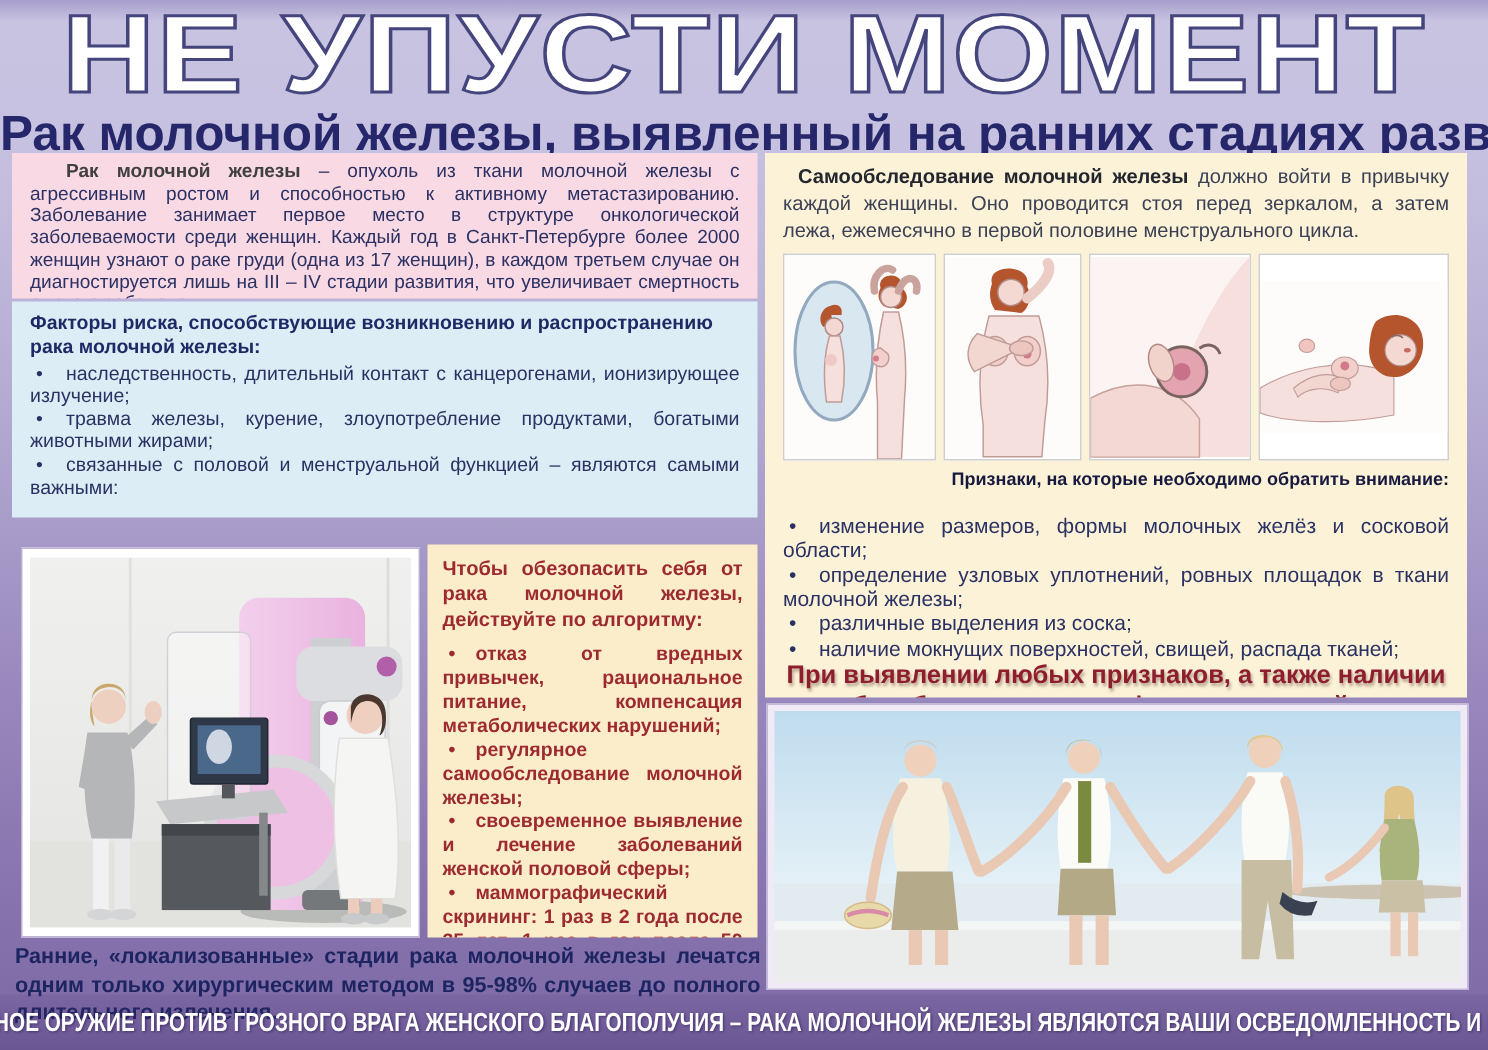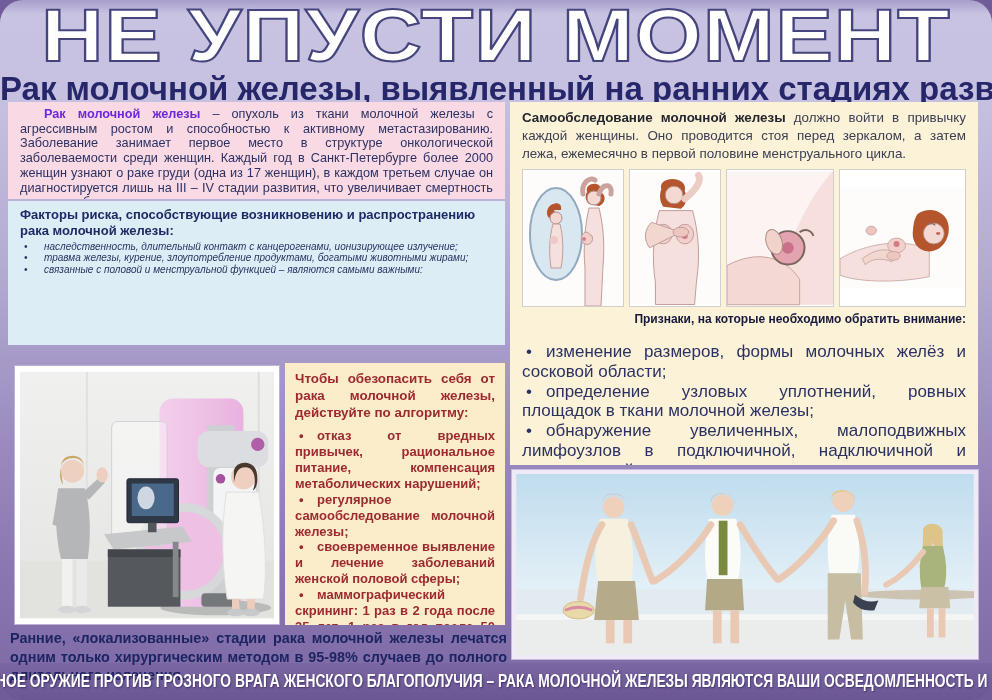--- a/index.html
+++ b/index.html
@@ -1,51 +1,50 @@
 <!DOCTYPE html>
 <html lang="ru"><head>
 <meta charset="utf-8">
 <style>
   html,body{margin:0;padding:0;background:#6f5c98;}
   .poster{
     position:relative;width:992px;height:700px;overflow:hidden;
     font-family:"Liberation Sans",sans-serif;
     background:linear-gradient(180deg,#a79ecb 0%,#c7c3e1 2%,#c6c1e0 14%,#b4abd2 38%,#9c8cc0 62%,#8a76b0 82%,#7c68a4 100%);
-    border-radius:23px;
   }
   
   .title{position:absolute;left:0;top:2px;width:992px;height:68px;margin:0;
     display:flex;align-items:center;justify-content:center;}
   .title .cond{display:inline-block;white-space:nowrap;
     font-size:74px;font-weight:bold;letter-spacing:1px;line-height:1;
     color:#fff;-webkit-text-stroke:2px #45457e;text-stroke:2px #45457e;
     transform:scaleX(1.16);transform-origin:center;}
   .subtitle{position:absolute;left:0;top:70px;width:992px;text-align:left;
     font-size:33px;font-weight:bold;color:#26266a;white-space:nowrap;}
   
   .box{position:absolute;box-sizing:border-box;overflow:hidden;}
   .box p{margin:0;}
   .box ul{margin:0;padding:0;list-style:none;}
   .box li{text-align:justify;}
   .m{display:inline-block;width:24px;text-indent:4px;}
   .pink{left:8px;top:102px;width:497px;height:97px;background:#f9d9e4;padding:5px 12px 4px 12px;}
   .pink p{font-size:12.7px;line-height:1.16;color:#2b3263;text-align:justify;text-indent:24px;}
-  .pink b{color:#6d28d9;}
+  .pink b{color:#404040;}
   .blue{left:8px;top:201px;width:497px;height:144px;background:#dcedf5;padding:6px 12px 4px 12px;}
   .blue .h{font-size:13px;font-weight:bold;color:#1d2a66;text-align:left;line-height:1.22;margin-bottom:2px;}
-  .blue li{font-size:10px;line-height:1.17;color:#2b3263;font-style:italic;}
+  .blue li{font-size:13px;line-height:1.17;color:#2b3263;}
   .tan{left:285px;top:363px;width:220px;height:262px;background:#fcedca;padding:7px 10px 4px 10px;}
   .tan .h{font-size:13.4px;font-weight:bold;color:#9c2a30;line-height:1.28;text-align:justify;margin-bottom:7px;}
   .tan li{font-size:13px;font-weight:bold;color:#9c2a30;line-height:1.22;}
   .tan .m{width:22px;}
   .cream{left:510px;top:102px;width:468px;height:363px;background:#fbf2d8;padding:7px 12px 4px 12px;}
   .cream .intro{font-size:13.4px;line-height:1.34;color:#3c4055;text-align:justify;}
-  .cream .intro b{color:#23262e;}
+  .cream .intro b{color:#23262e;margin-left:10px;}
   .cream .h2{font-size:12px;font-weight:bold;color:#17193e;margin:5px 0 16px 0;text-align:right;}
-  .cream li{font-size:17px;line-height:1.17;color:#2b3263;}
+  .cream li{font-size:14px;line-height:1.17;color:#2b3263;}
   .warning{font-size:17px;font-weight:bold;color:#8e1e2d;text-align:center;line-height:1.22;
     margin-top:6px;text-shadow:1px 2px 2px rgba(128,96,80,.55);}
   
   .panels{display:flex;gap:5px;margin:6px 0 2px 0;height:138px;}
   .panel{background:#fff;border:1px solid #cfcfcf;box-sizing:border-box;height:138px;}
   .p1{width:102px;} .p2{width:92px;} .p3{width:108px;} .p4{flex:1;}
   .panel svg{display:block;width:100%;height:100%;}
   
   .photo{position:absolute;background:#fff;box-sizing:border-box;}
   .mammo{left:14px;top:365px;width:266px;height:260px;padding:5px;border:1px solid #bdb3d6;}
@@ -221,21 +220,22 @@
           <path d="M30,96 C44,84 62,80 74,88 L70,100 C56,94 42,96 34,104 Z" fill="#f2d6d0" stroke="#c09c98" stroke-width="1"></path>
           <ellipse cx="72" cy="92" rx="9" ry="6" fill="#eec6c0" stroke="#c09c98"></ellipse>
         </svg>
       </figure>
     </div>
 
     <p class="h2">Признаки, на которые необходимо обратить внимание:</p>
     <ul>
       <li><span class="m">•</span><span>изменение размеров, формы молочных желёз и сосковой области;</span></li>
       <li><span class="m">•</span><span>определение узловых уплотнений, ровных площадок в ткани молочной железы;</span></li>
-      <li><span class="m">•</span><span>обнаружение увеличенных, малоподвижных лимфоузлов в подключичной, надключичной и подмышечной ямках.</span></li>
+      <li><span class="m">•</span><span>различные выделения из соска;</span></li>
+      <li><span class="m">•</span><span>наличие мокнущих поверхностей, свищей, распада тканей;</span></li>
     </ul>
 
     <p class="warning">При выявлении любых признаков, а  также наличии жалоб на боль или дискомфорт в молочной железе обратитесь к врачу-онкологу.</p>
   </section>
 
   <figure class="photo beach" style="margin:0">
     <svg viewBox="0 0 470 186">
       <defs>
         <linearGradient id="sky" x1="0" y1="0" x2="0" y2="1">
           <stop offset="0" stop-color="#bfdcee"></stop>

